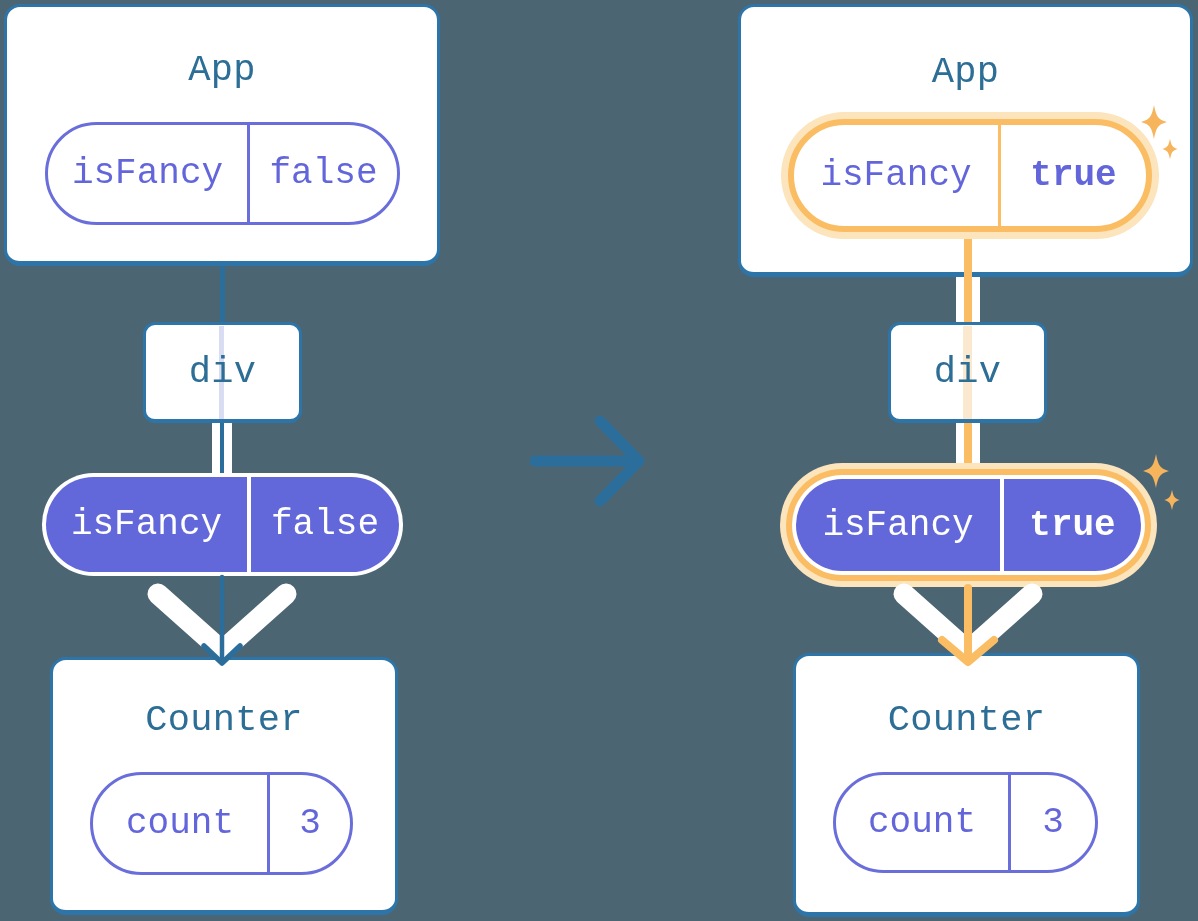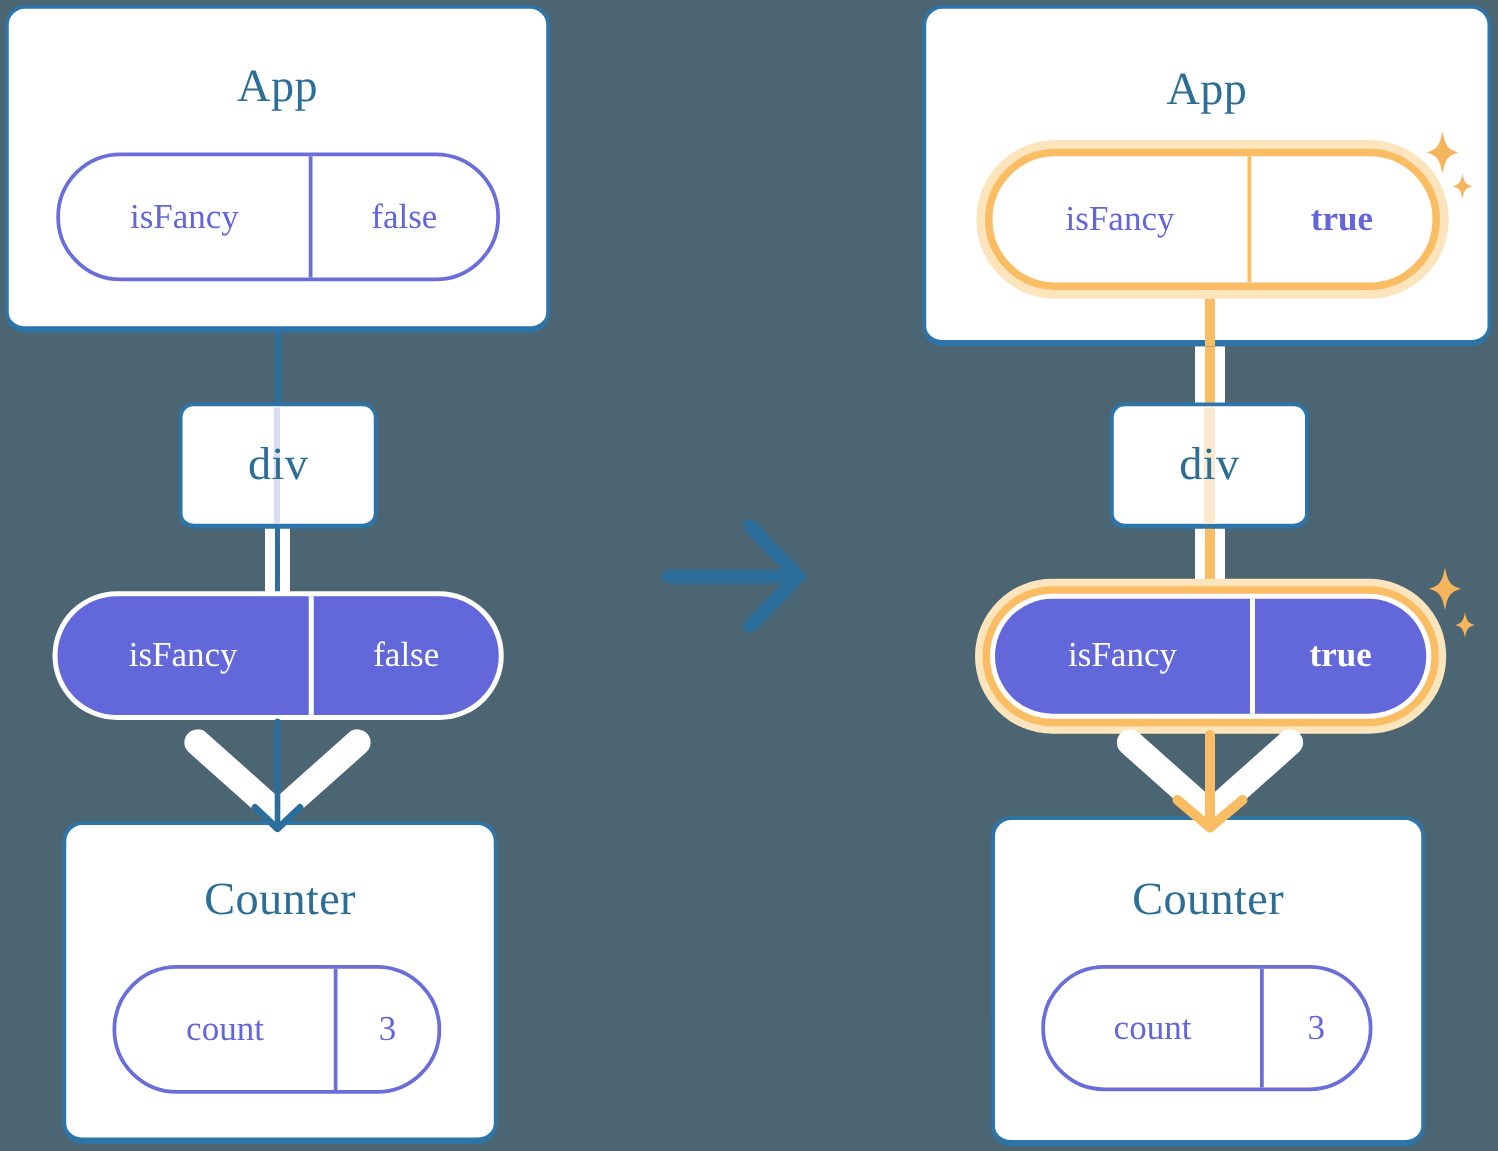--- a/index.html
+++ b/index.html
@@ -1,35 +1,35 @@
 <!DOCTYPE html>
 <html style="--background: #4C6572; --card-fill: #FFFFFF; --card-border: #2D75A9; --node-title: #2D6E96; --edge-blue: #2C6E9B; --pill-outline: #6A6EDB; --pill-text-indigo: #6366DB; --pill-indigo: #6268D9; --highlight-orange: #FABD63; --highlight-halo: #FCE4BC; --sparkle: #F6B45C; --stripe-lavender: #D8DDF4; --stripe-peach: #FBE9CF; --transition-arrow: #2C6E9B;"><head>
 <meta charset="utf-8">
 <style>
   html,body{margin:0;padding:0;background:#4C6572;}
   .stage{
     position:relative;width:1198px;height:921px;overflow:hidden;
     background:var(--background,#4C6572);
-    font-family:Liberation Serif, serif;
+    font-family:Liberation Mono, monospace;
     -webkit-font-smoothing:antialiased;
   }
   .abs{position:absolute;box-sizing:border-box;}
   .card{
     position:absolute;box-sizing:border-box;background:var(--card-fill,#fff);
     border:3px solid var(--card-border,#2D75A9);border-bottom-width:5px;
     border-radius:16px;z-index:2;
   }
   .card.small{border-radius:12px;border-bottom-width:4px;}
   .card-title{
     position:absolute;text-align:center;color:var(--node-title,#2D6E96);
     font-size:37px;font-weight:500;line-height:40px;z-index:4;letter-spacing:.3px;
   }
   .pill{
     position:absolute;box-sizing:border-box;display:flex;align-items:stretch;
-    z-index:5;font-size:28px;
+    z-index:5;font-size:36px;
   }
   .pill .cell{display:flex;align-items:center;justify-content:center;box-sizing:border-box;}
   .pill.outline{
     background:#fff;border:3px solid var(--pill-outline,#6A6EDB);border-radius:60px;
     color:var(--pill-text-indigo,#6366DB);
   }
   .pill.outline .cell.value{border-left:3px solid var(--pill-outline,#6A6EDB);}
   .pill.solid{
     background:var(--pill-indigo,#6268D9);border-radius:48px;color:#fff;
     box-shadow:0 0 0 4px #fff;

